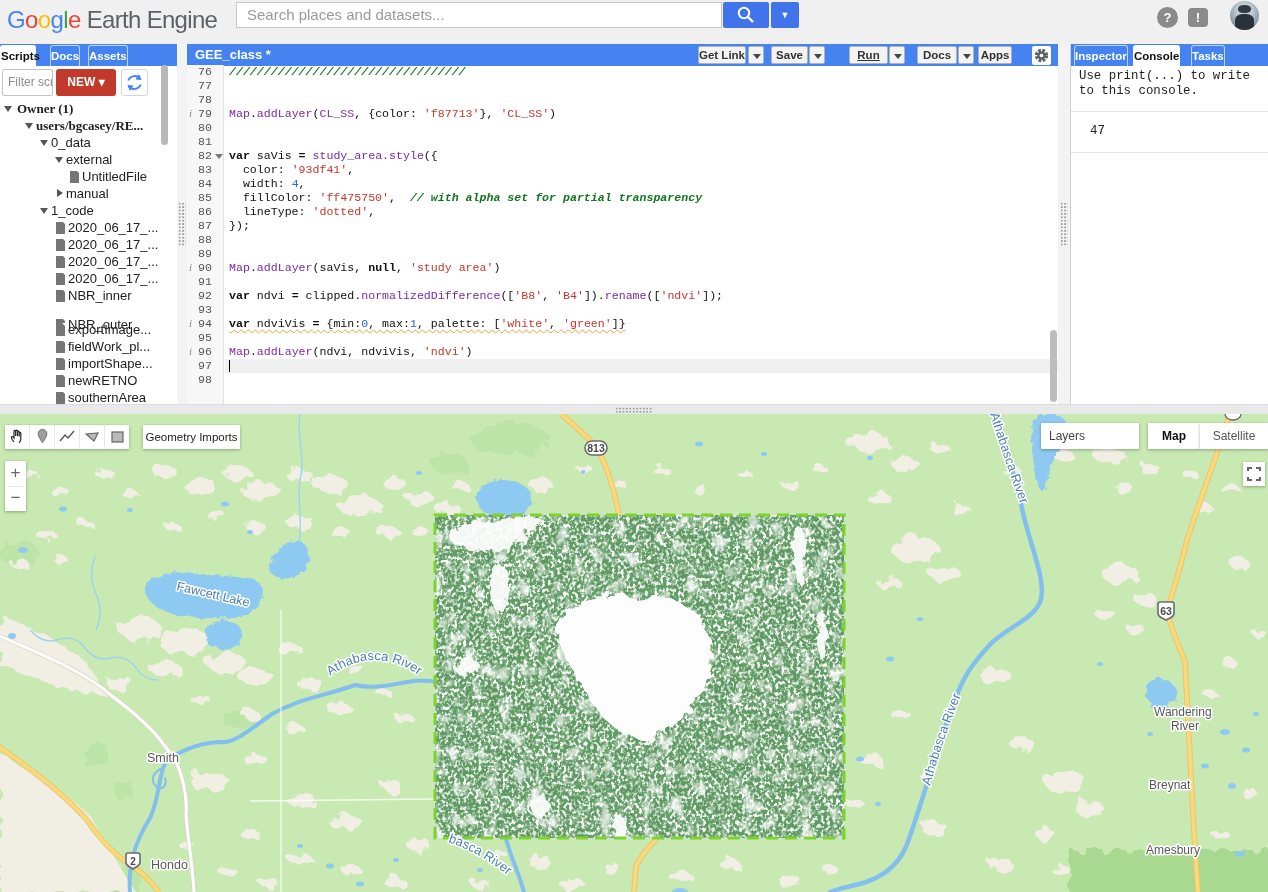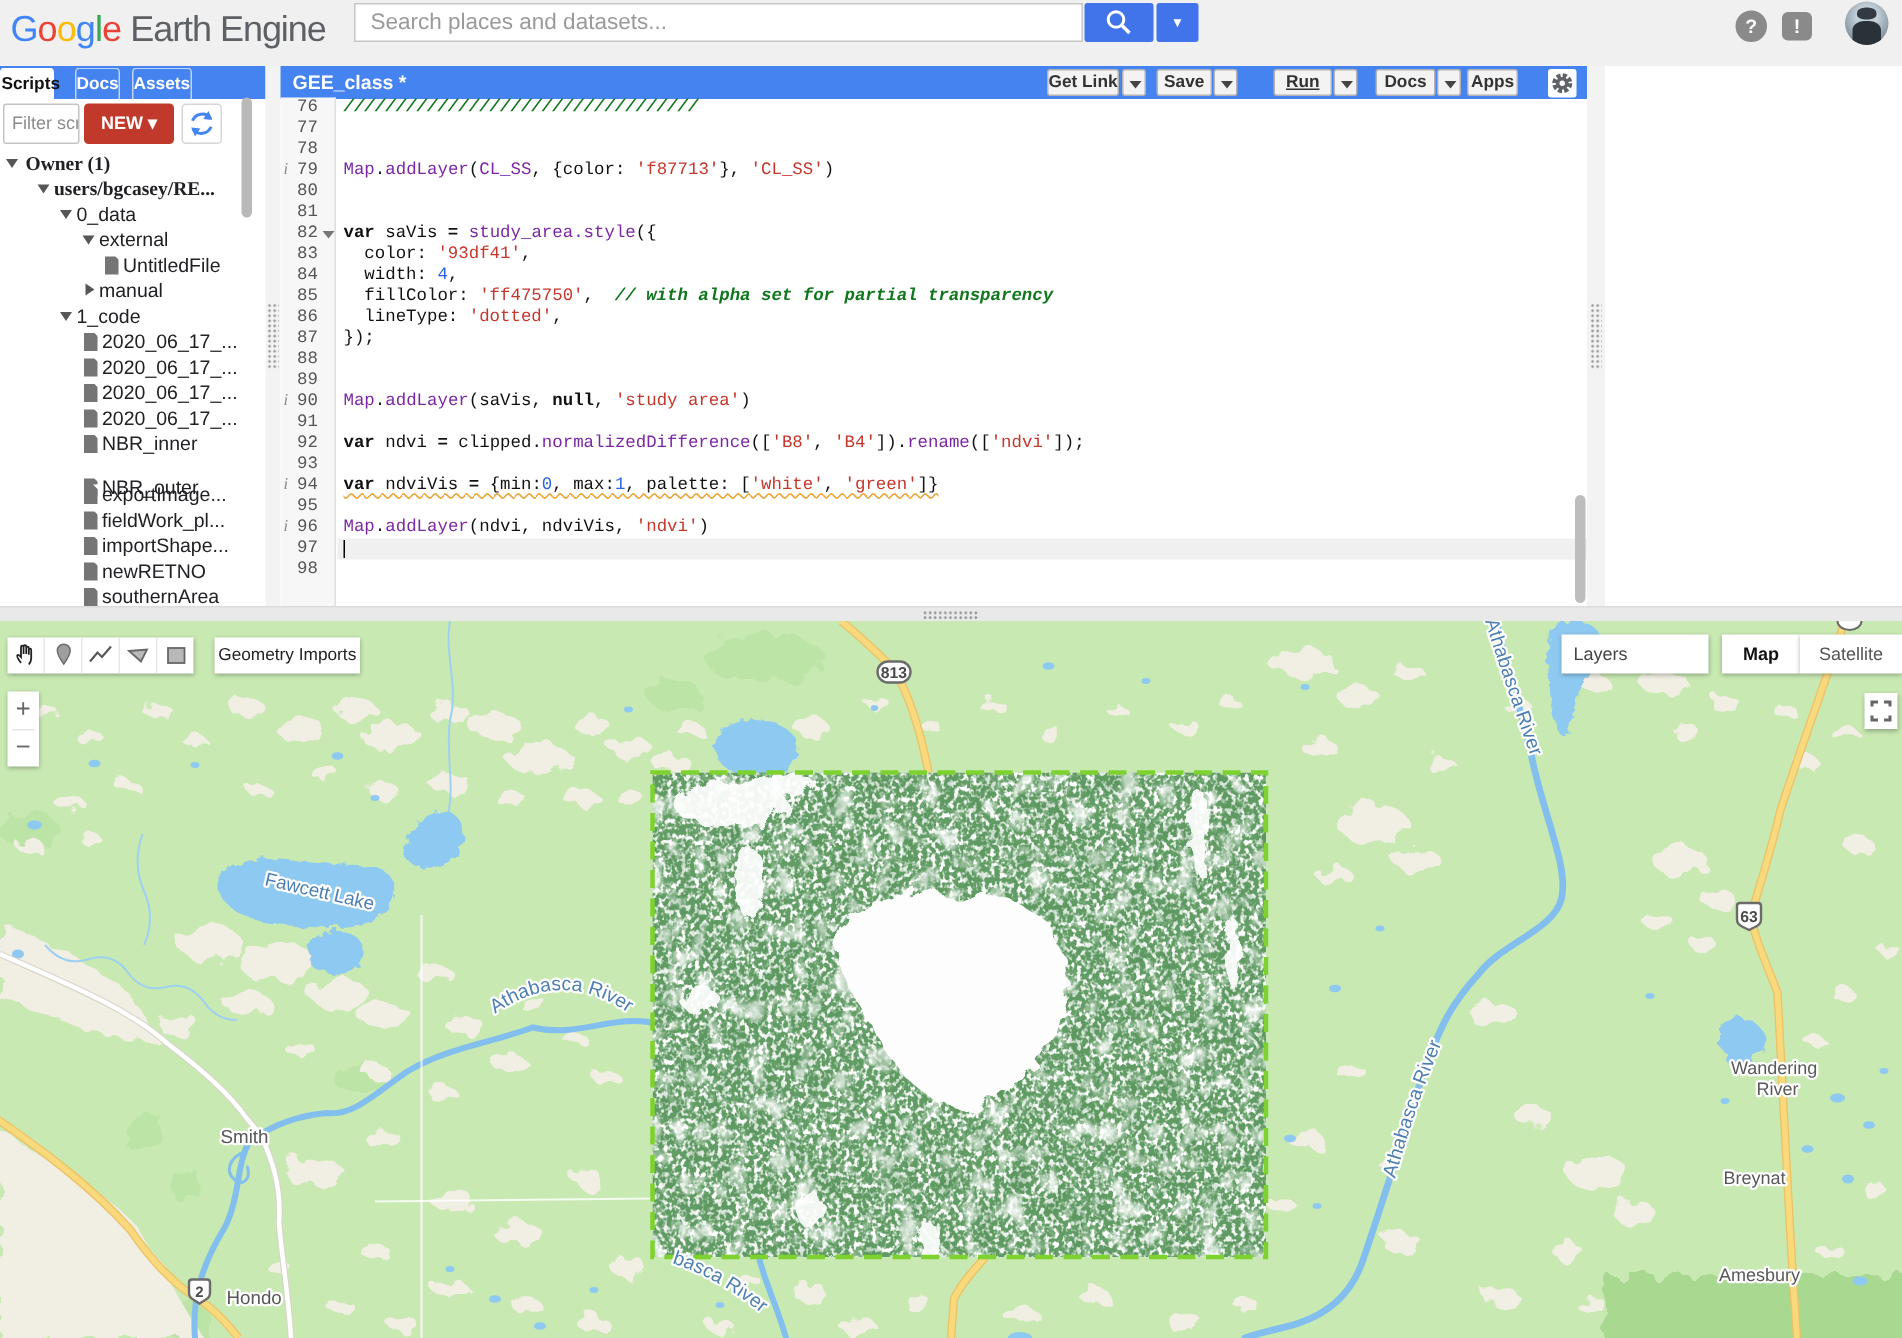--- a/index.html
+++ b/index.html
@@ -248,20 +248,30 @@
     <div class="gmark" style="left:2px;top:273px;">i</div>
     <div class="gmark" style="left:2px;top:301px;">i</div>
     <div class="abs" style="left:28px;top:110px;width:0;height:0;border-left:4px solid transparent;border-right:4px solid transparent;border-top:5px solid #777;"></div>
     <div class="abs" style="left:42px;top:316px;width:1px;height:12px;background:#000;"></div>
     <div id="escroll" class="abs"></div>
   </div>
   <div class="abs vsplit" style="left:1058px;width:12px;">
       <div class="dotsv" style="left:2px;top:158px;"></div>
     </div>
 
+  <div id="console" class="abs">
+    <div id="cbar" class="abs bluebar"></div>
+    <div class="tab" style="left:3px;">Inspector</div>
+    <div class="tab on" style="left:62px;">Console</div>
+    <div class="tab" style="left:120px;">Tasks</div>
+    <div id="ctext">Use print(...) to write<br>to this console.</div>
+    <div class="cline" style="top:67px;"></div>
+    <div id="c47">47</div>
+    <div class="cline" style="top:108px;"></div>
+  </div>
 
   <div id="hsplit" class="abs">
       <div class="dotsh"></div>
     </div>
 
   <div id="map" class="abs">
     <svg id="mapsvg" width="1268" height="478" viewBox="0 0 1268 478">
         <defs>
 <filter id="rough" x="-20%" y="-20%" width="140%" height="140%">
   <feTurbulence type="fractalNoise" baseFrequency="0.08" numOctaves="2" seed="11" result="n"></feTurbulence>

